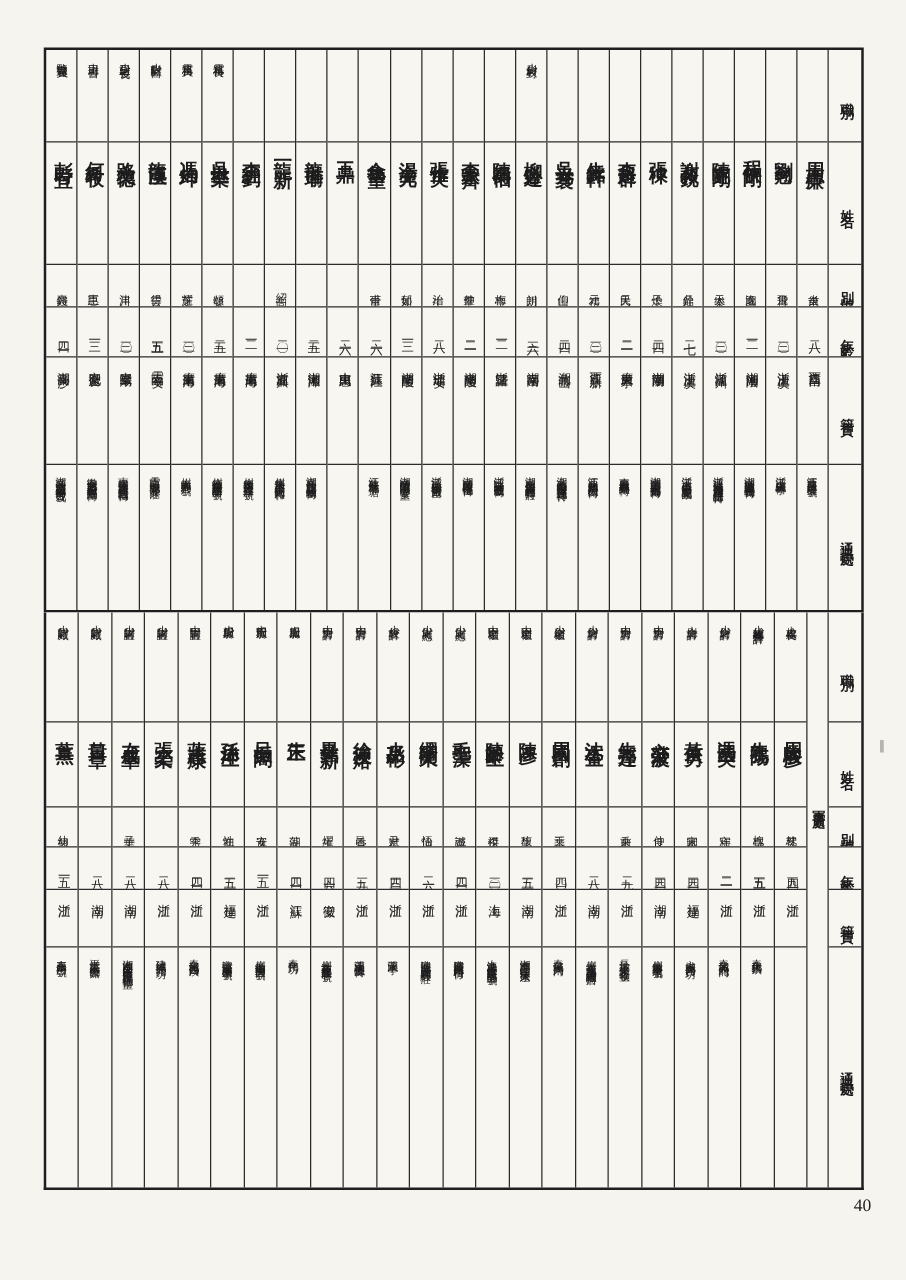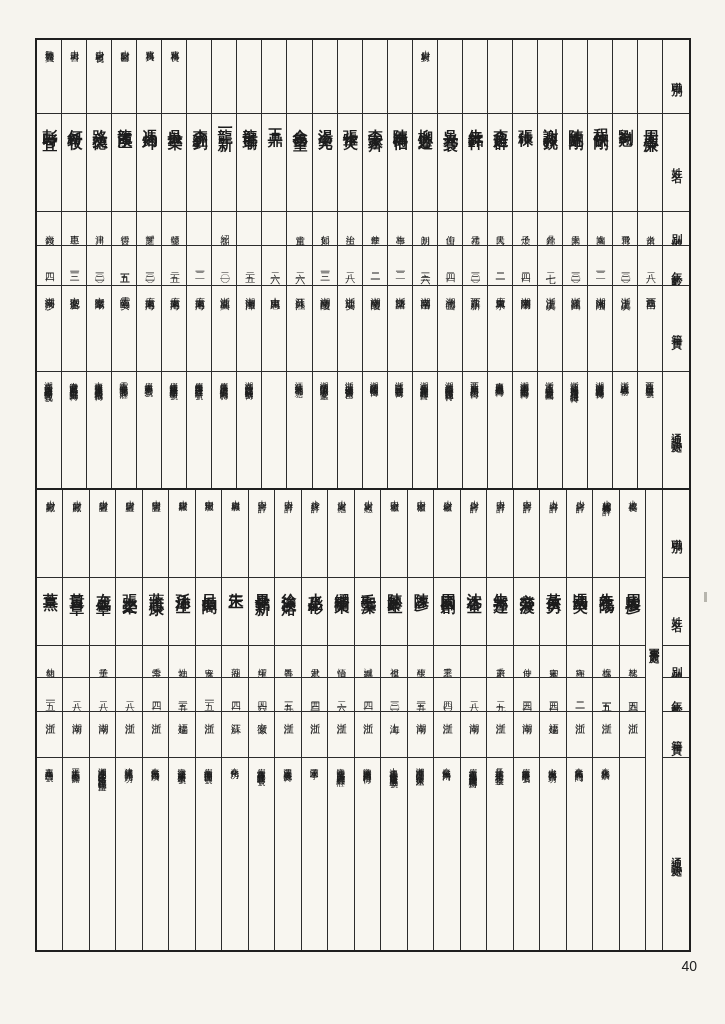--- a/index.html
+++ b/index.html
@@ -75,21 +75,21 @@
   .col.hdr .cell{align-items:center;padding-top:0;}
   .col.hdr .v{
     font-size:11px;font-weight:700;letter-spacing:4px;
   }
   
   .col.sec .cell{border-bottom:none;align-items:flex-start;padding-top:150px;height:100%;}
   .col.sec .v{font-size:10.5px;font-weight:700;letter-spacing:2px;}
   .pageno{
     position:absolute;right:28px;bottom:50px;
     font-size:14px;color:#222;
-    font-family:Liberation Sans, sans-serif;
+    font-family:Liberation Serif, serif;
   }
   .scanmark{
     position:absolute;right:18px;top:592px;width:3px;height:10px;
     background:#8d8a82;opacity:.6;
   }
 </style>
 </head>
 <body>
 
 <div class="sheet">

